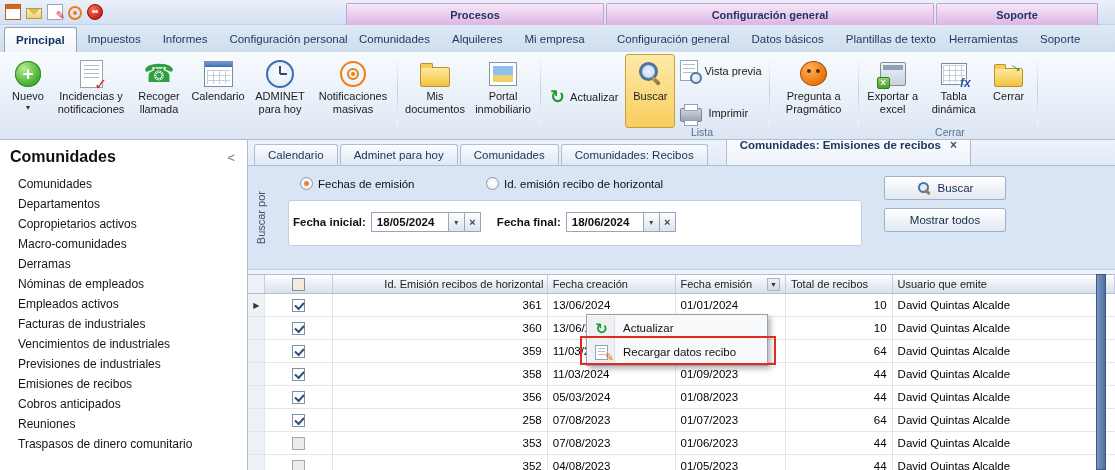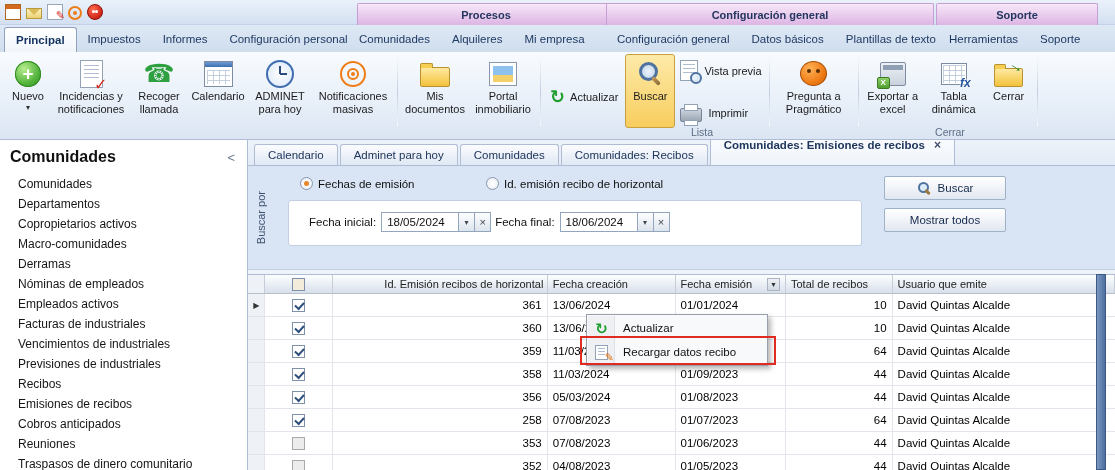--- a/index.html
+++ b/index.html
@@ -18,21 +18,21 @@
   .qi-note{background:#fff;border:1px solid #9aa7b8;}
   .qi-note::after{content:'\270E';position:absolute;right:-3px;bottom:-3px;font-size:11px;color:#d2301e;}
   .qi-cast{width:14px;height:14px;margin-top:1px;border:2px solid #ef7d17;border-radius:50%;}
   .qi-cast::after{content:'';position:absolute;left:3px;top:3px;width:4px;height:4px;background:#ef7d17;border-radius:50%;}
   .qi-bug{border-radius:50%;background:radial-gradient(circle at 35% 30%,#ff6a4d,#d42a1e 65%,#a81205);border:1px solid #8f1004;}
   .qi-bug::before,.qi-bug::after{content:'';position:absolute;top:5px;width:3px;height:3px;border-radius:50%;background:#fff;}
   .qi-bug::before{left:4px;} .qi-bug::after{right:4px;}
   .ctxhead{position:absolute;top:3px;height:22px;box-sizing:border-box;display:flex;align-items:center;justify-content:center;
            font-size:11px;font-weight:bold;color:#23365e;border:1px solid #c79ed3;border-bottom:none;border-radius:2px 2px 0 0;
            background:linear-gradient(#f7e8f8,#ddb4e4);}
-  #ctx-procesos{left:346px;width:258px;margin-left:11px;}
+  #ctx-procesos{left:346px;width:258px;}
   #ctx-config{left:606px;width:328px;}
   #ctx-soporte{left:936px;width:162px;}
 
   
   .tabrow{position:relative;height:27px;background:linear-gradient(#dfe9f6,#cfdded);}
   .tabgroup{position:absolute;top:0;bottom:0;display:flex;}
   #tabs-main{left:4px;} #tabs-procesos{left:348px;} #tabs-config{left:606px;} #tabs-soporte{left:938px;}
   .rtab{display:flex;align-items:center;height:100%;padding:0 11px;font-size:11.5px;color:#1f3a63;box-sizing:border-box;}
   .rtab.active{margin-top:2px;height:25px;background:linear-gradient(#ffffff,#f0f5fb);border:1px solid #8fa3c0;border-bottom:none;
                border-radius:3px 3px 0 0;font-weight:bold;color:#12325e;}
@@ -108,35 +108,35 @@
   .sb-head{display:flex;align-items:center;justify-content:space-between;padding:1px 12px 8px 10px;}
   .sb-title{font-size:16px;font-weight:bold;color:#111;}
   .sb-collapse{font-size:13px;color:#6b7a90;}
   .side-item{padding:3px 6px 3px 18px;font-size:12px;color:#161616;white-space:nowrap;}
 
   .content{flex:1;display:flex;flex-direction:column;min-width:0;}
   .doctabs{height:26px;box-sizing:border-box;display:flex;align-items:flex-end;gap:2px;padding-left:6px;
            background:linear-gradient(#eef3fa,#e2ebf6);border-bottom:1px solid #aebdd4;}
   .dtab{display:flex;align-items:center;height:21px;padding:0 13px;box-sizing:border-box;font-size:11.5px;color:#20365c;
         background:linear-gradient(#fbfcfe,#dfe8f4);border:1px solid #aebdd4;border-bottom:none;border-radius:3px 3px 0 0;white-space:nowrap;}
-  .dtab.active{height:41px;background:linear-gradient(#ffffff,#eff4fb);font-weight:bold;}
+  .dtab.active{height:41px;background:linear-gradient(#ffffff,#eff4fb);font-weight:bold;margin-left:16px;}
   .dtab .close{margin-left:9px;font-weight:bold;font-size:12px;color:#44506b;}
 
   
   .searchpanel{position:relative;height:104px;background:#d9e4f4;border-bottom:1px solid #c0cfe4;box-sizing:border-box;}
   .bp-strip{position:absolute;left:0;top:0;bottom:0;width:26px;display:flex;align-items:center;justify-content:center;}
   .bp-text{writing-mode:vertical-rl;transform:rotate(180deg);font-size:11px;color:#3f5370;}
   .radio-opt{position:absolute;top:11px;display:flex;align-items:center;gap:5px;font-size:11.5px;color:#111;}
   #radio1{left:52px;} #radio2{left:238px;}
   .radio{width:13px;height:13px;border-radius:50%;border:1px solid #8a97ab;background:radial-gradient(#ffffff,#e7edf4);position:relative;box-sizing:border-box;display:inline-block;}
   .radio.sel::after{content:'';position:absolute;left:3px;top:3px;width:5px;height:5px;border-radius:50%;background:#e8862c;}
   .fieldbox{position:absolute;left:40px;top:34px;width:574px;height:46px;background:#fff;border:1px solid #c2cfe2;border-radius:3px;box-sizing:border-box;}
-  .field-row{position:absolute;left:20px;top:11px;display:flex;align-items:center;font-size:11.5px;color:#111;}
+  .field-row{position:absolute;left:4px;top:11px;display:flex;align-items:center;font-size:11.5px;color:#111;font-weight:bold;}
   .flabel{margin-right:5px;}
-  .dedit{display:flex;align-items:flex-end;margin-right:4px;}
+  .dedit{display:flex;align-items:flex-end;margin-right:16px;}
   .dtext{width:78px;height:20px;box-sizing:border-box;border:1px solid #94a6bd;background:#fff;display:flex;align-items:center;padding:0 5px;font-size:11.5px;}
   .dbtn{width:16px;height:20px;box-sizing:border-box;border:1px solid #94a6bd;border-left:none;background:linear-gradient(#fdfdfe,#dde4ee);
         display:flex;align-items:center;justify-content:center;font-size:8px;color:#445;}
   .dbtn.x{font-size:11px;}
   .panel-btn{position:absolute;left:636px;width:122px;height:24px;box-sizing:border-box;display:flex;align-items:center;justify-content:center;gap:7px;
         background:linear-gradient(#ffffff,#e2e8f1);border:1px solid #9fb0c9;border-radius:2px;font-size:11.5px;color:#15294d;}
   #btn-buscar{top:10px;} #btn-mostrar{top:42px;}
   .ic-search-sm{position:relative;width:14px;height:14px;}
   .ic-search-sm::before{content:'';position:absolute;left:1px;top:1px;width:7px;height:7px;border:2px solid #4f729f;border-radius:50%;background:#dcebf8;}
   .ic-search-sm::after{content:'';position:absolute;left:9px;top:8px;width:3px;height:6px;border-radius:1px;background:#9c7840;transform:rotate(-45deg);}
@@ -328,21 +328,20 @@
           <div class="side-item">Comunidades</div>
           <div class="side-item">Departamentos</div>
           <div class="side-item">Copropietarios activos</div>
           <div class="side-item">Macro-comunidades</div>
           <div class="side-item">Derramas</div>
           <div class="side-item">Nóminas de empleados</div>
           <div class="side-item">Empleados activos</div>
           <div class="side-item">Facturas de industriales</div>
           <div class="side-item">Vencimientos de industriales</div>
           <div class="side-item">Previsiones de industriales</div>
-          <div class="side-item">Recibos</div>
           <div class="side-item">Emisiones de recibos</div>
           <div class="side-item">Cobros anticipados</div>
           <div class="side-item">Reuniones</div>
           <div class="side-item">Traspasos de dinero comunitario</div>
         </div>
     </div>
 
     <div class="content">
       <div class="doctabs" id="doc-tabs">
           <div class="dtab">

